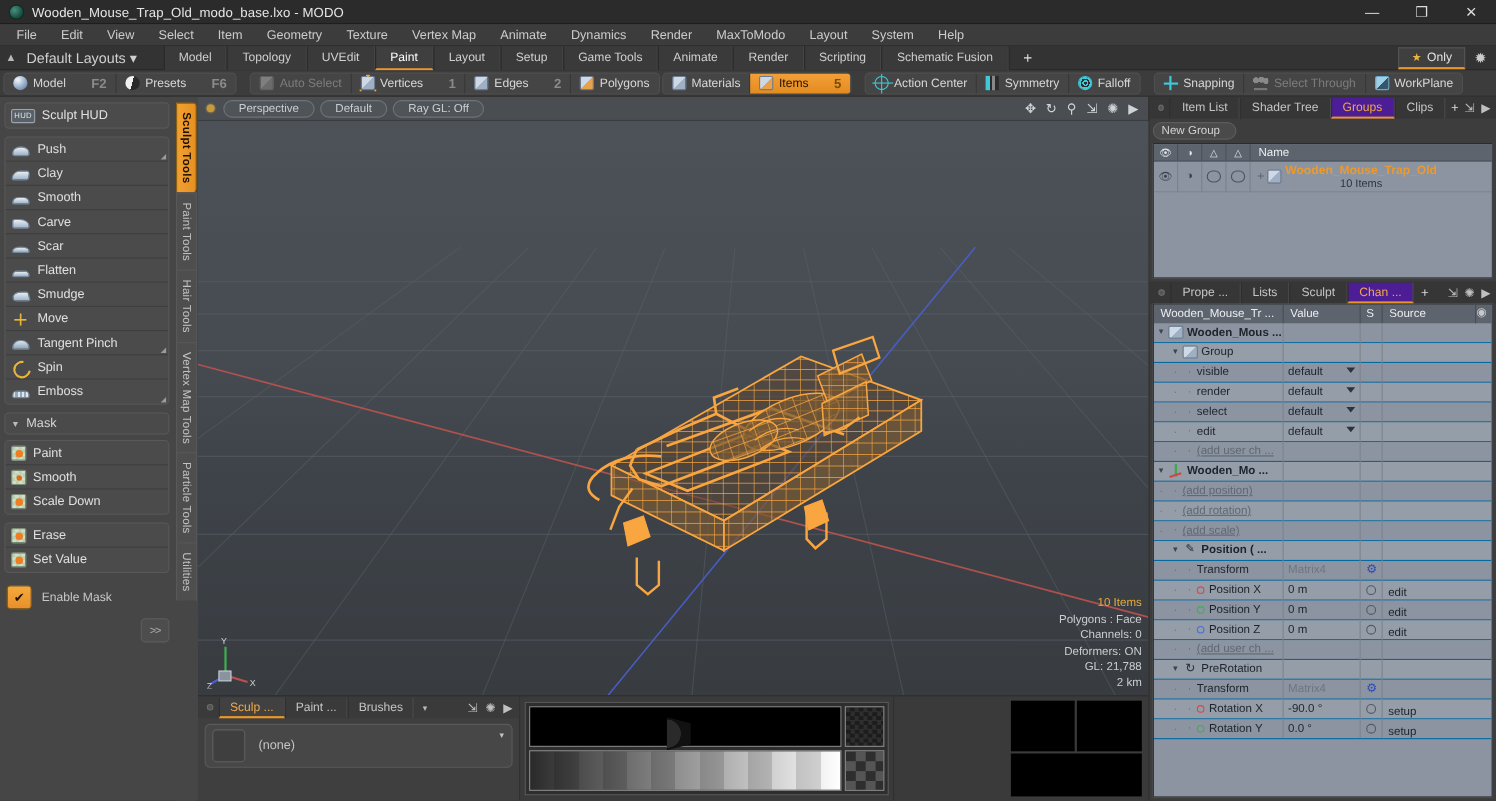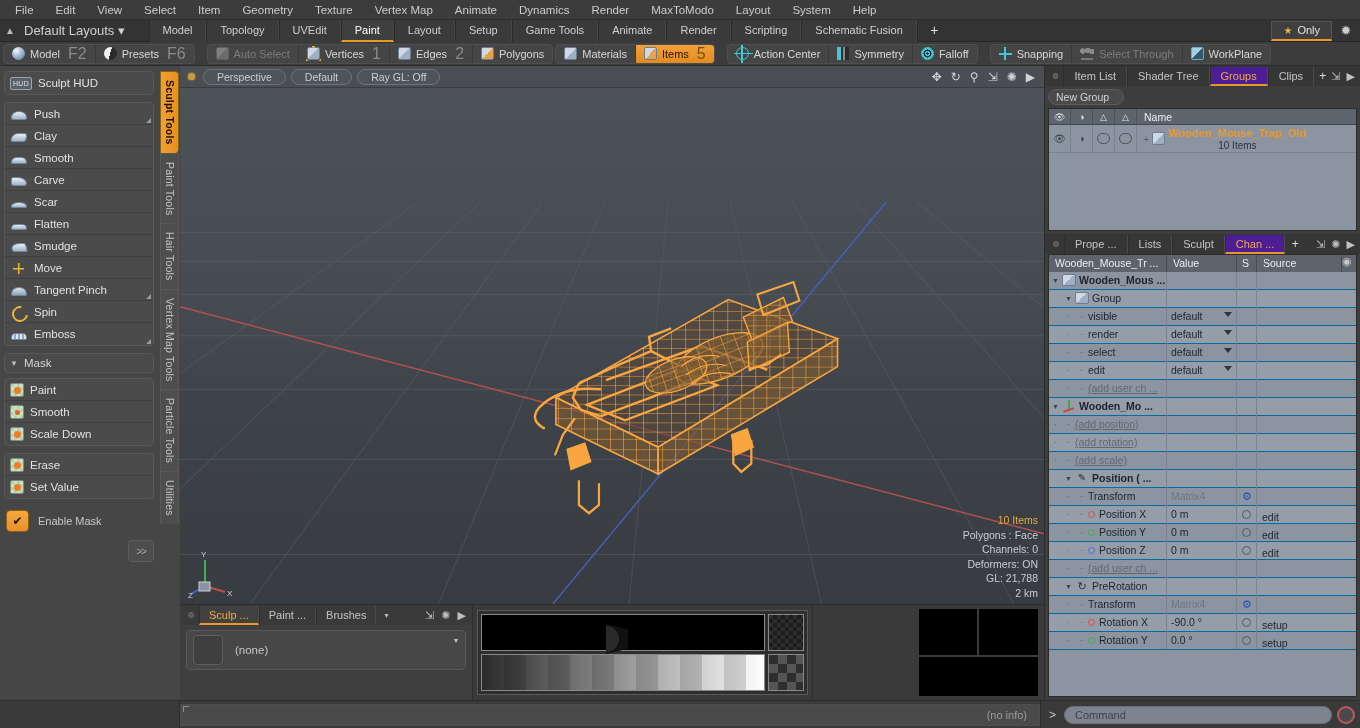--- a/index.html
+++ b/index.html
@@ -82,21 +82,21 @@
     border: 1px solid #4f4f4f; border-radius: 4px; background: #454545; overflow: hidden;
   }
   .mbtn {
     display: flex; align-items: center; gap: 5px; padding: 0 8px; height: 20px;
     font-size: 11px; color: #d8d8d8; border-right: 1px solid #383838;
     position: relative;
   }
   .mbtn:last-child { border-right: none; }
   .mbtn.dim { color: #7d7d7d; }
   .mbtn.on { background: linear-gradient(#f4a03a, #e28a1e); color: #221403; }
-  .mbtn .key { color: #8a8a8a; font-size: 16px; margin-left: 3px; }
+  .mbtn .key { color: #8a8a8a; font-size: 12px; margin-left: 18px; font-weight: bold; }
   .mbtn.on .key { color: #7a4d08; }
   .spacer-gap { width: 8px; }
 
   
   .i-sphere { width:13px;height:13px;border-radius:50%;
     background: radial-gradient(circle at 33% 28%, #f2f6fb, #8fa8c4 55%, #4e6versions); 
     background: radial-gradient(circle at 33% 28%, #f4f8fc, #93acc8 55%, #556a85); flex:0 0 13px;}
   .i-halfsphere { width:13px;height:13px;border-radius:50%;
     background: linear-gradient(105deg,#f0f0f0 0 48%, #2a2a2a 48% 100%); flex:0 0 13px;}
   .i-cube {
@@ -416,20 +416,29 @@
   .cmd-input { flex:1 1 auto; height:18px; border:1px solid #6a707a; border-radius:9px;
     background:#7d848f; color:#3c434d; font-size:11px; line-height:17px; padding-left:10px; }
   .cmd-rec { width:18px;height:18px;border-radius:50%;border:2px solid #c1565c;flex:0 0 18px;
     background:#4a4a4a; }
 </style>
 </head>
 <body>
 
 <div id="app">
 
+  <div class="titlebar">
+    <div class="app-logo"></div>
+    <div class="title-text">Wooden_Mouse_Trap_Old_modo_base.lxo - MODO</div>
+    <div class="win-btns">
+      <div class="win-btn">—</div>
+      <div class="win-btn">❐</div>
+      <div class="win-btn close">✕</div>
+    </div>
+  </div>
 
   <div class="menubar" id="menubar">
       <div class="menu-item">File</div>
       <div class="menu-item">Edit</div>
       <div class="menu-item">View</div>
       <div class="menu-item">Select</div>
       <div class="menu-item">Item</div>
       <div class="menu-item">Geometry</div>
       <div class="menu-item">Texture</div>
       <div class="menu-item">Vertex Map</div>
@@ -1217,24 +1226,13 @@
                   <span class="selcirc"></span>
                 </div>
                 <div class="cc4">setup</div>
               </div>
             </div>
         </div>
       </div>
     </div>
   </div>
 
-  <div class="statusbar">
-    <div class="sb-left"></div>
-    <div class="sb-mid">
-      <span class="noinfo">(no info)</span>
-    </div>
-    <div class="sb-right">
-      <span class="cmd-arrow">&gt;</span>
-      <div class="cmd-input">Command</div>
-      <div class="cmd-rec"></div>
-    </div>
-  </div>
 </div>
 
 </body></html>

